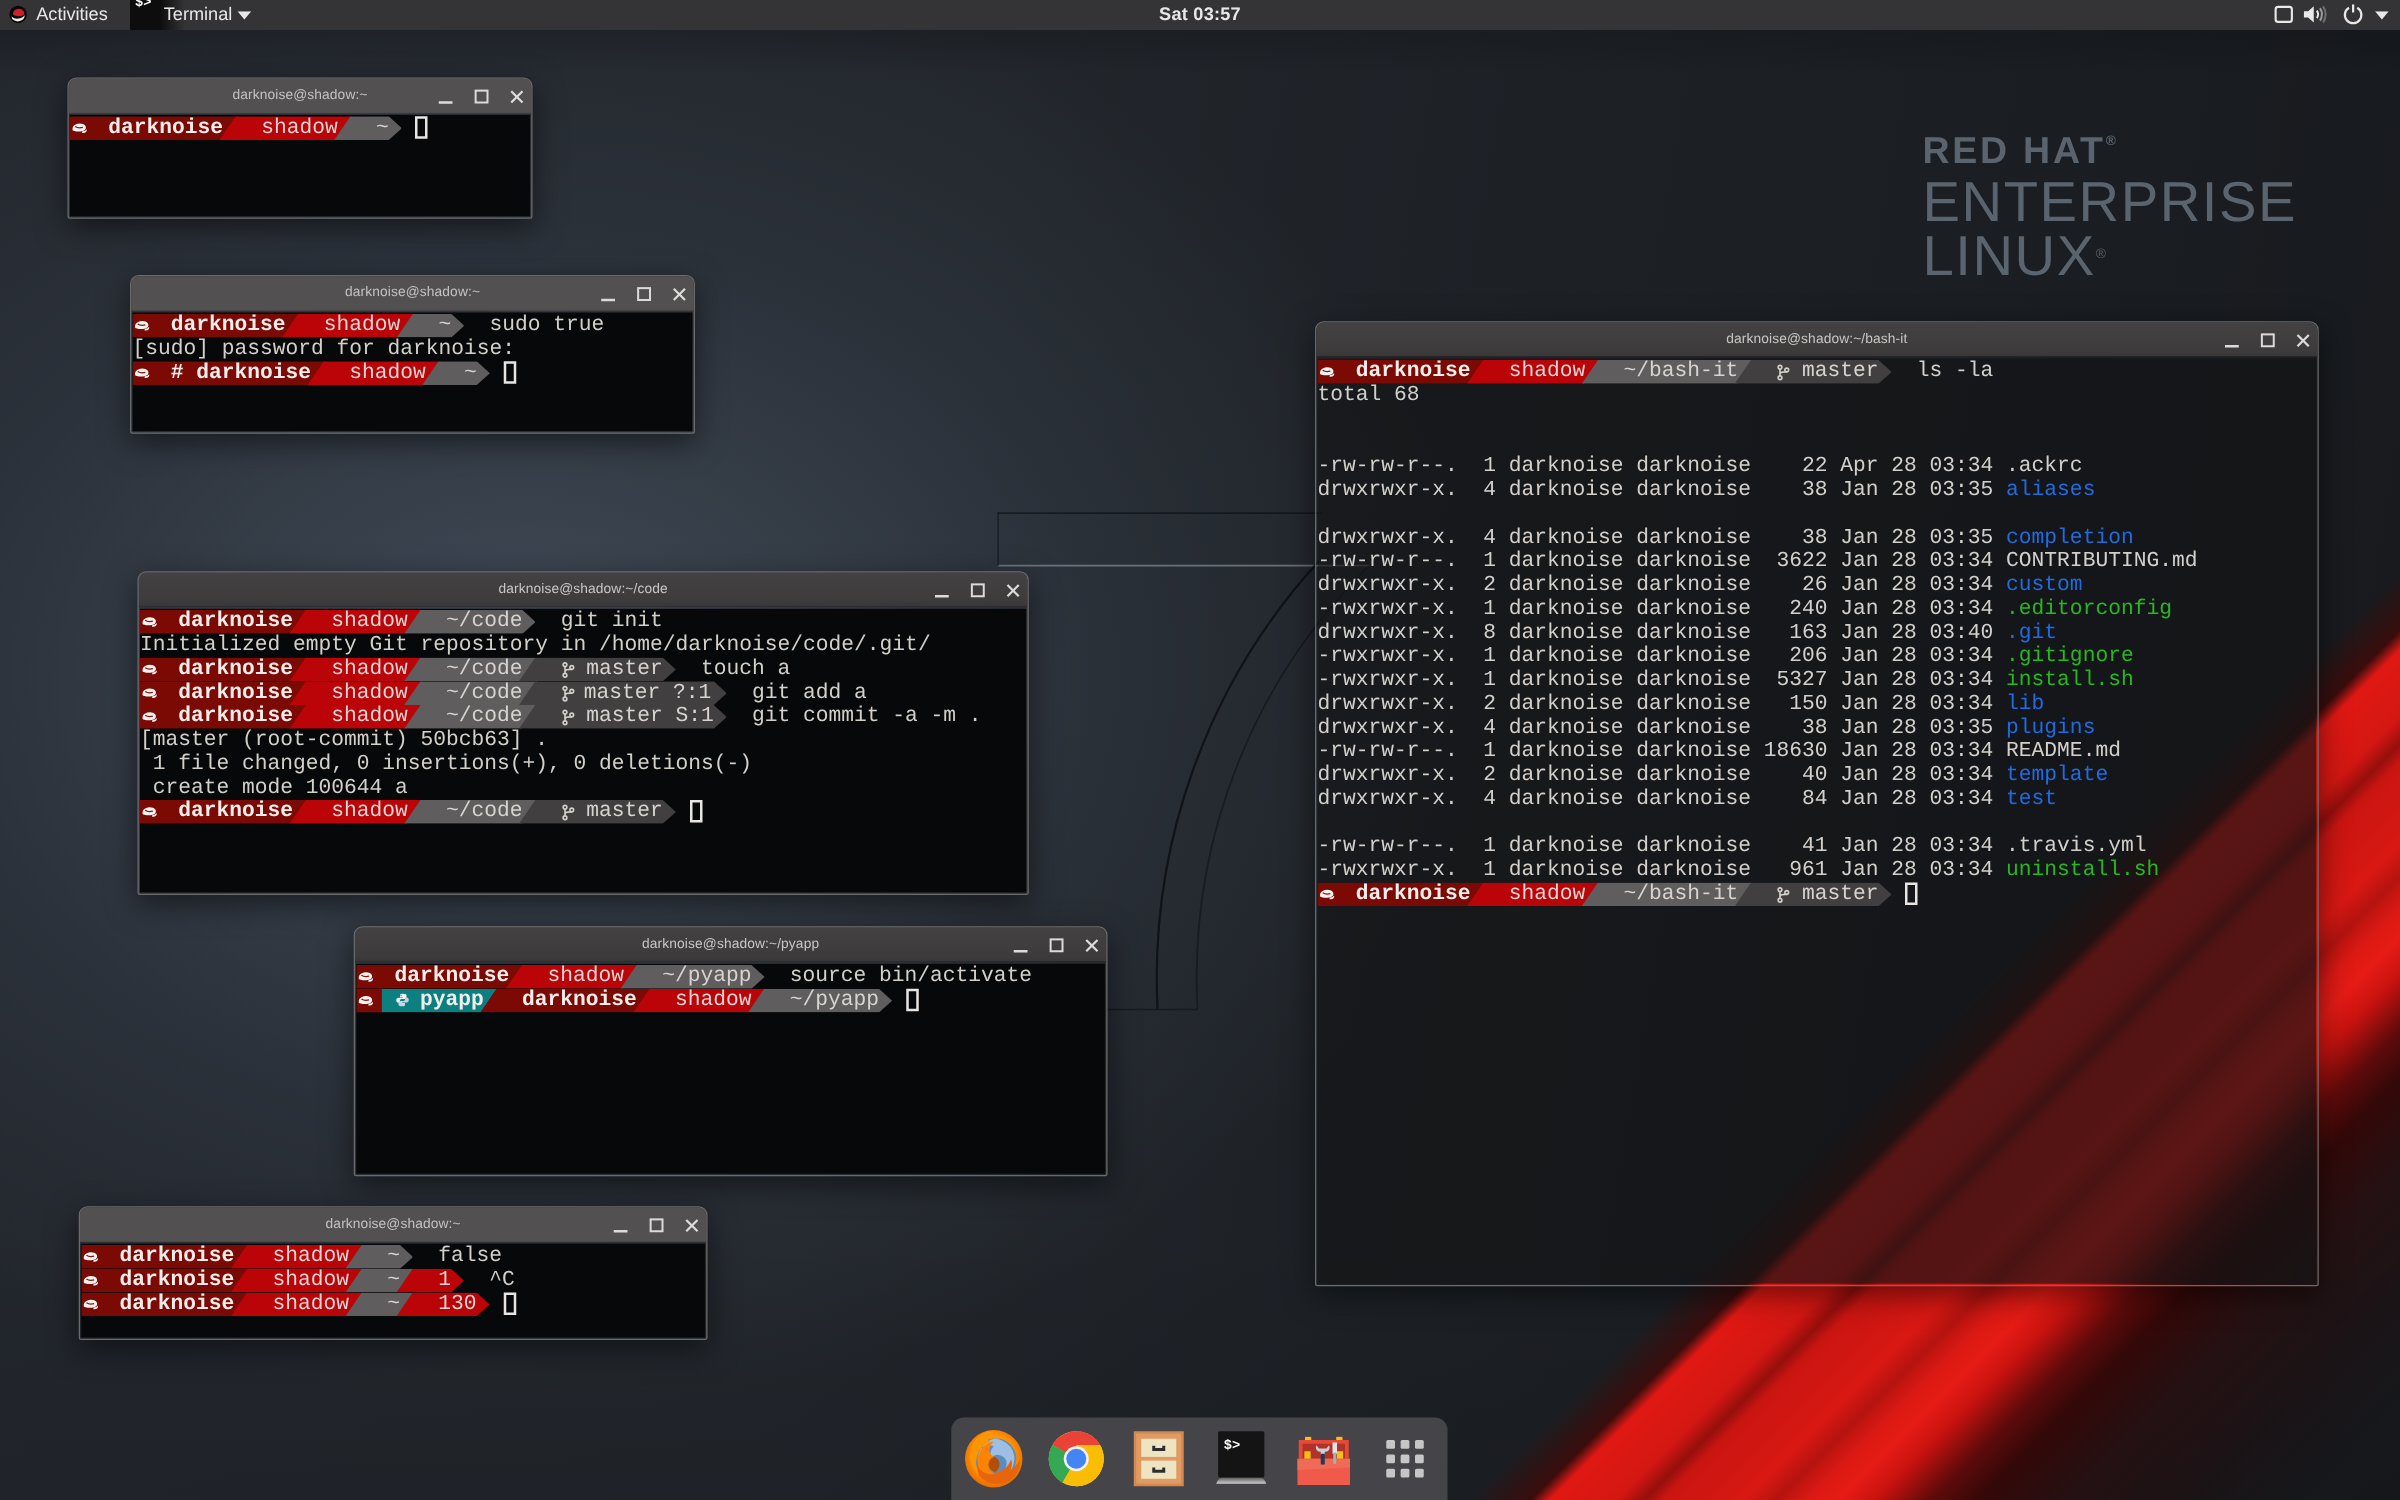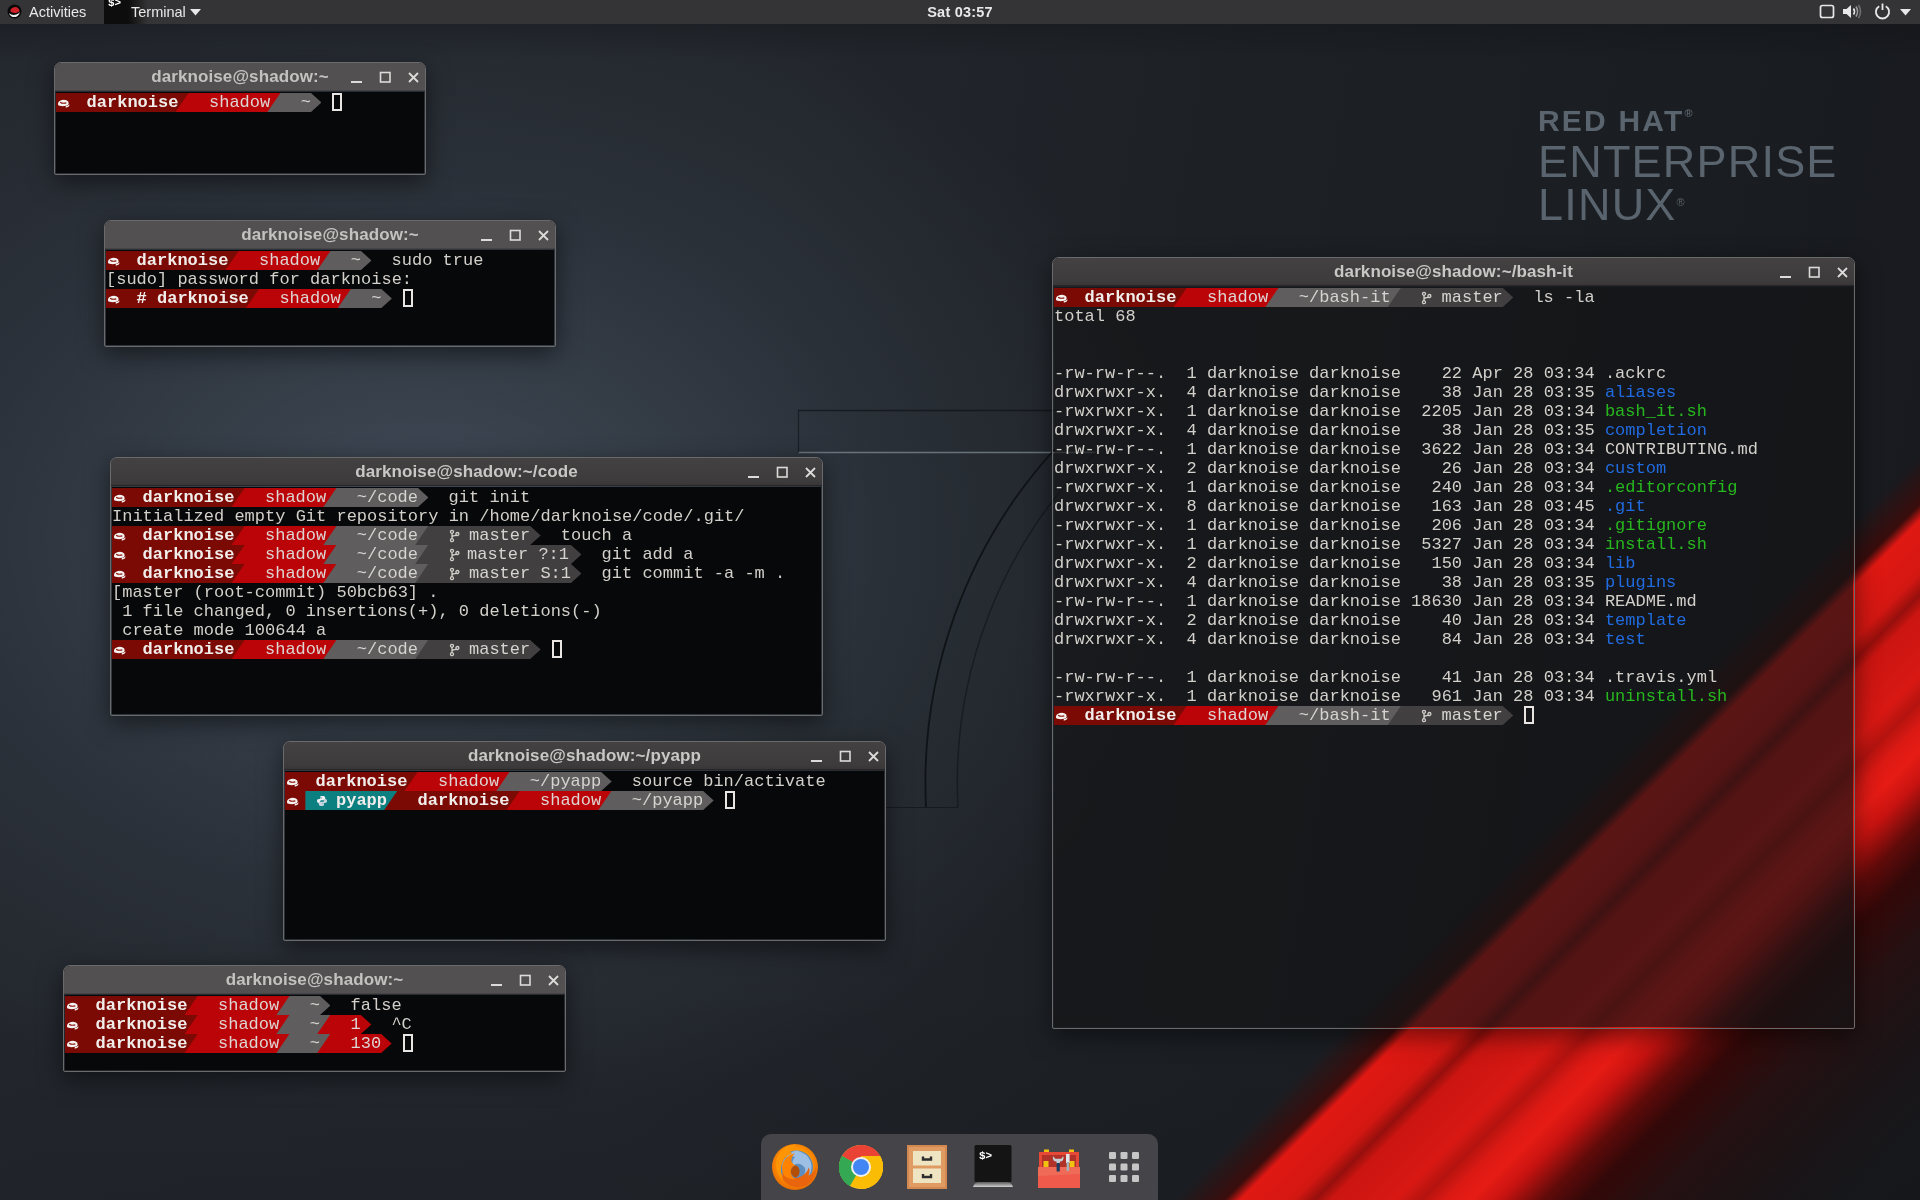--- a/index.html
+++ b/index.html
@@ -16,21 +16,21 @@
   #e01813 78.2%, #d41712 79.9%,
   #960f0c 80.6%, #cb1511 81.1%,
   #d81813 83.2%, #b5130f 84.0%, #dc1914 84.8%, #e61b15 85.6%,
   #c91310 86.5%, #600b0a 87.9%,
   #330808 89.2%, rgba(46,11,11,.6) 91.5%, rgba(36,9,9,.32) 94.5%, rgba(26,7,7,0) 97.8%);}
 .win{position:absolute;border:1px solid #6b6a6a;box-shadow:0 7px 24px rgba(0,0,0,.5);border-radius:7px 7px 2px 2px}
 .tbar{position:absolute;left:0;right:0;top:0;height:28px;overflow:hidden;border-radius:6px 6px 0 0}
 .tbf{background:linear-gradient(#444142 0%, #3e3b3c 85%, #393637 100%);border-bottom:1px solid #282627}
 .tbu{background:#525051;border-bottom:1px solid #454344}
 .ttl{position:absolute;left:0;right:0;top:0;line-height:27px;text-align:center;
- font-size:17px;font-weight:bold;color:#c9c7c5;letter-spacing:.1px}
+ font-size:11px;font-weight:normal;color:#c9c7c5;letter-spacing:.1px}
 .tbu .ttl{color:#c4c2c0}
 .btns{position:absolute;right:0;top:0;width:78px;height:28px}
 .ctn{position:absolute;left:1px;right:1px;top:29px;bottom:1px;overflow:hidden;
  font-family:"Liberation Mono",monospace;font-size:17px;line-height:19px;color:#d3d0cb}
 .row{position:absolute;left:0;height:19px;white-space:pre}
 .trow{padding-left:0}
 .sg{position:absolute;top:0;height:19px}
 .tx{position:absolute;top:0;line-height:19px}
 .wt{color:#f0edeb;font-weight:bold}
 .rt{color:#ddd6d4;font-weight:normal}
@@ -253,26 +253,25 @@
             <g stroke="#d3d0cb" stroke-width="1.3" fill="none">
               <circle cx="3" cy="2.8" r="1.5"></circle>
               <circle cx="8.4" cy="5" r="1.5"></circle>
               <circle cx="3" cy="11.2" r="1.5"></circle>
               <path d="M3 4.3 L3 9.7 M3 8.5 Q3 6.2 8.4 6.5"></path>
             </g>
           </svg></span><span class="tx" style="left:387.6px"><b class="gt">master</b></span><span class="tx" style="left:479.4px">ls -la</span></div>
       <div class="row trow" style="top:20px"><span class="wtx">total 68</span></div>
       <div class="row trow" style="top:77px"><span class="wtx">-rw-rw-r--.  1 darknoise darknoise    22 Apr 28 03:34 </span><span class="wtx">.ackrc</span></div>
       <div class="row trow" style="top:96px"><span class="wtx">drwxrwxr-x.  4 darknoise darknoise    38 Jan 28 03:35 </span><span class="bdir">aliases</span></div>
-      <div class="row trow" style="top:115px"><span class="wtx">-rwxrwxr-x.  1 darknoise darknoise  2205 Jan 28 03:34 </span><span class="gex">bash_it.sh</span></div>
       <div class="row trow" style="top:134px"><span class="wtx">drwxrwxr-x.  4 darknoise darknoise    38 Jan 28 03:35 </span><span class="bdir">completion</span></div>
       <div class="row trow" style="top:153px"><span class="wtx">-rw-rw-r--.  1 darknoise darknoise  3622 Jan 28 03:34 </span><span class="wtx">CONTRIBUTING.md</span></div>
       <div class="row trow" style="top:172px"><span class="wtx">drwxrwxr-x.  2 darknoise darknoise    26 Jan 28 03:34 </span><span class="bdir">custom</span></div>
       <div class="row trow" style="top:191px"><span class="wtx">-rwxrwxr-x.  1 darknoise darknoise   240 Jan 28 03:34 </span><span class="gex">.editorconfig</span></div>
-      <div class="row trow" style="top:210px"><span class="wtx">drwxrwxr-x.  8 darknoise darknoise   163 Jan 28 03:45 </span><span class="bdir">.git</span></div>
+      <div class="row trow" style="top:210px"><span class="wtx">drwxrwxr-x.  8 darknoise darknoise   163 Jan 28 03:40 </span><span class="bdir">.git</span></div>
       <div class="row trow" style="top:229px"><span class="wtx">-rwxrwxr-x.  1 darknoise darknoise   206 Jan 28 03:34 </span><span class="gex">.gitignore</span></div>
       <div class="row trow" style="top:248px"><span class="wtx">-rwxrwxr-x.  1 darknoise darknoise  5327 Jan 28 03:34 </span><span class="gex">install.sh</span></div>
       <div class="row trow" style="top:267px"><span class="wtx">drwxrwxr-x.  2 darknoise darknoise   150 Jan 28 03:34 </span><span class="bdir">lib</span></div>
       <div class="row trow" style="top:286px"><span class="wtx">drwxrwxr-x.  4 darknoise darknoise    38 Jan 28 03:35 </span><span class="bdir">plugins</span></div>
       <div class="row trow" style="top:305px"><span class="wtx">-rw-rw-r--.  1 darknoise darknoise 18630 Jan 28 03:34 </span><span class="wtx">README.md</span></div>
       <div class="row trow" style="top:324px"><span class="wtx">drwxrwxr-x.  2 darknoise darknoise    40 Jan 28 03:34 </span><span class="bdir">template</span></div>
       <div class="row trow" style="top:343px"><span class="wtx">drwxrwxr-x.  4 darknoise darknoise    84 Jan 28 03:34 </span><span class="bdir">test</span></div>
       <div class="row trow" style="top:381px"><span class="wtx">-rw-rw-r--.  1 darknoise darknoise    41 Jan 28 03:34 </span><span class="wtx">.travis.yml</span></div>
       <div class="row trow" style="top:400px"><span class="wtx">-rwxrwxr-x.  1 darknoise darknoise   961 Jan 28 03:34 </span><span class="gex">uninstall.sh</span></div>
       <div class="row" style="top:419px"><span class="sg" style="left:0.0px;width:134.6px;background:#7b0a04;clip-path:polygon(0.0px 0.0px,134.6px 0.0px,121.6px 19.0px,0.0px 19.0px)"></span><span class="tx" style="left:0.0px"><svg class="hat" width="13" height="13" viewBox="0 0 13 13">

